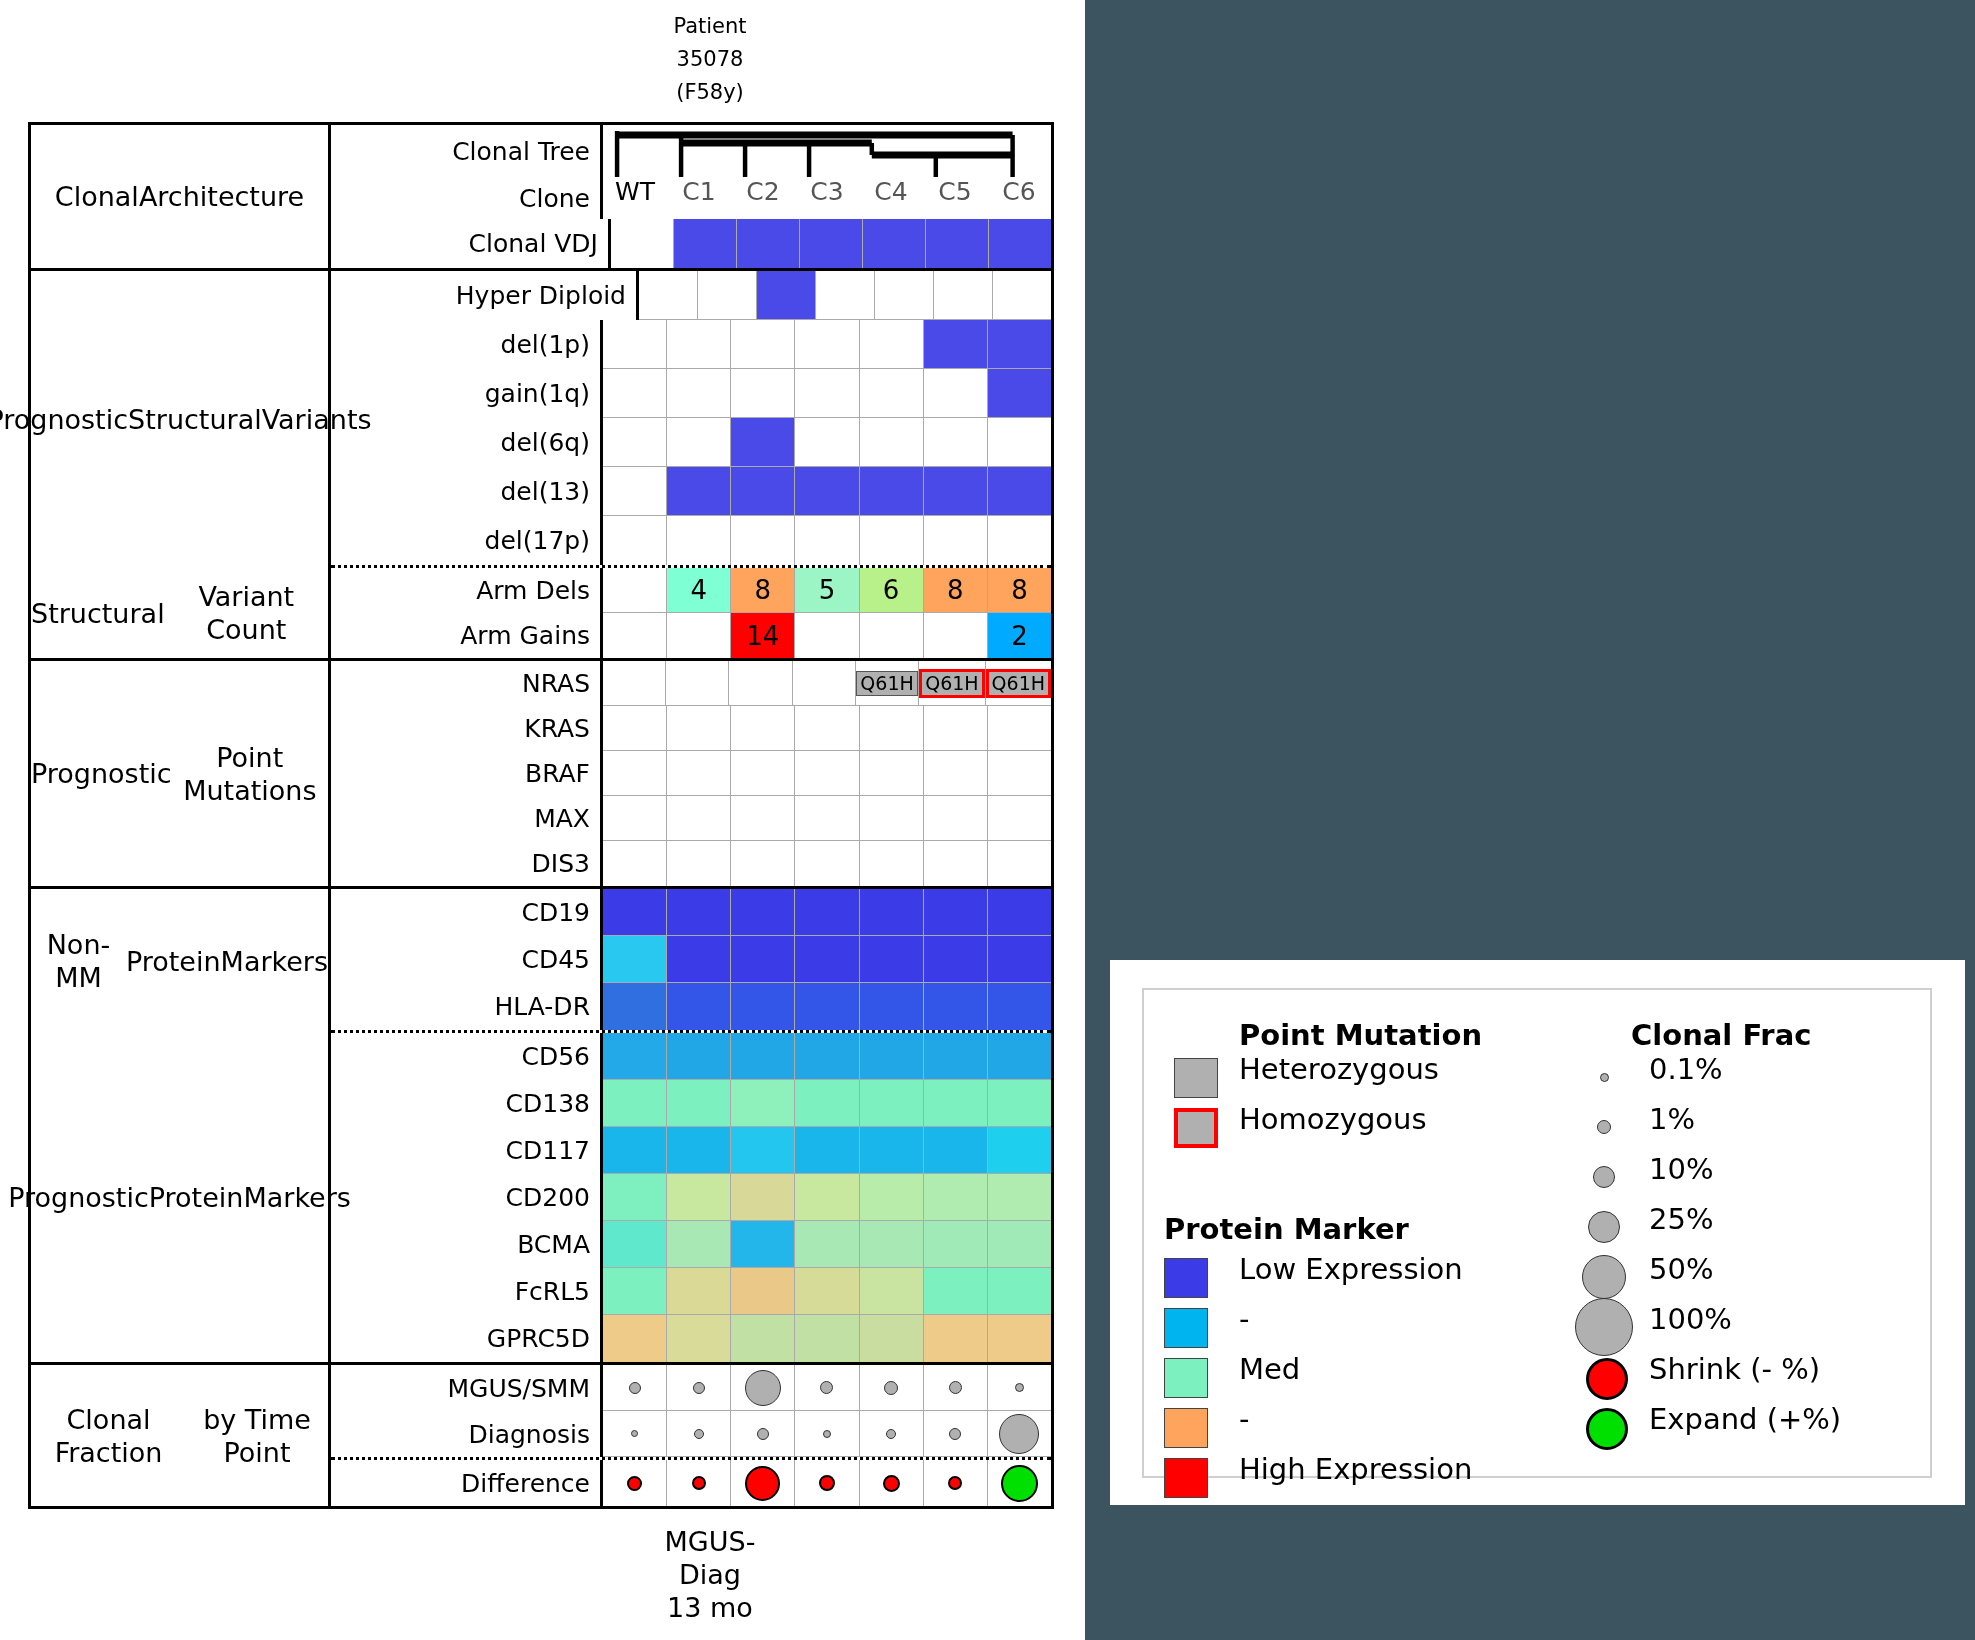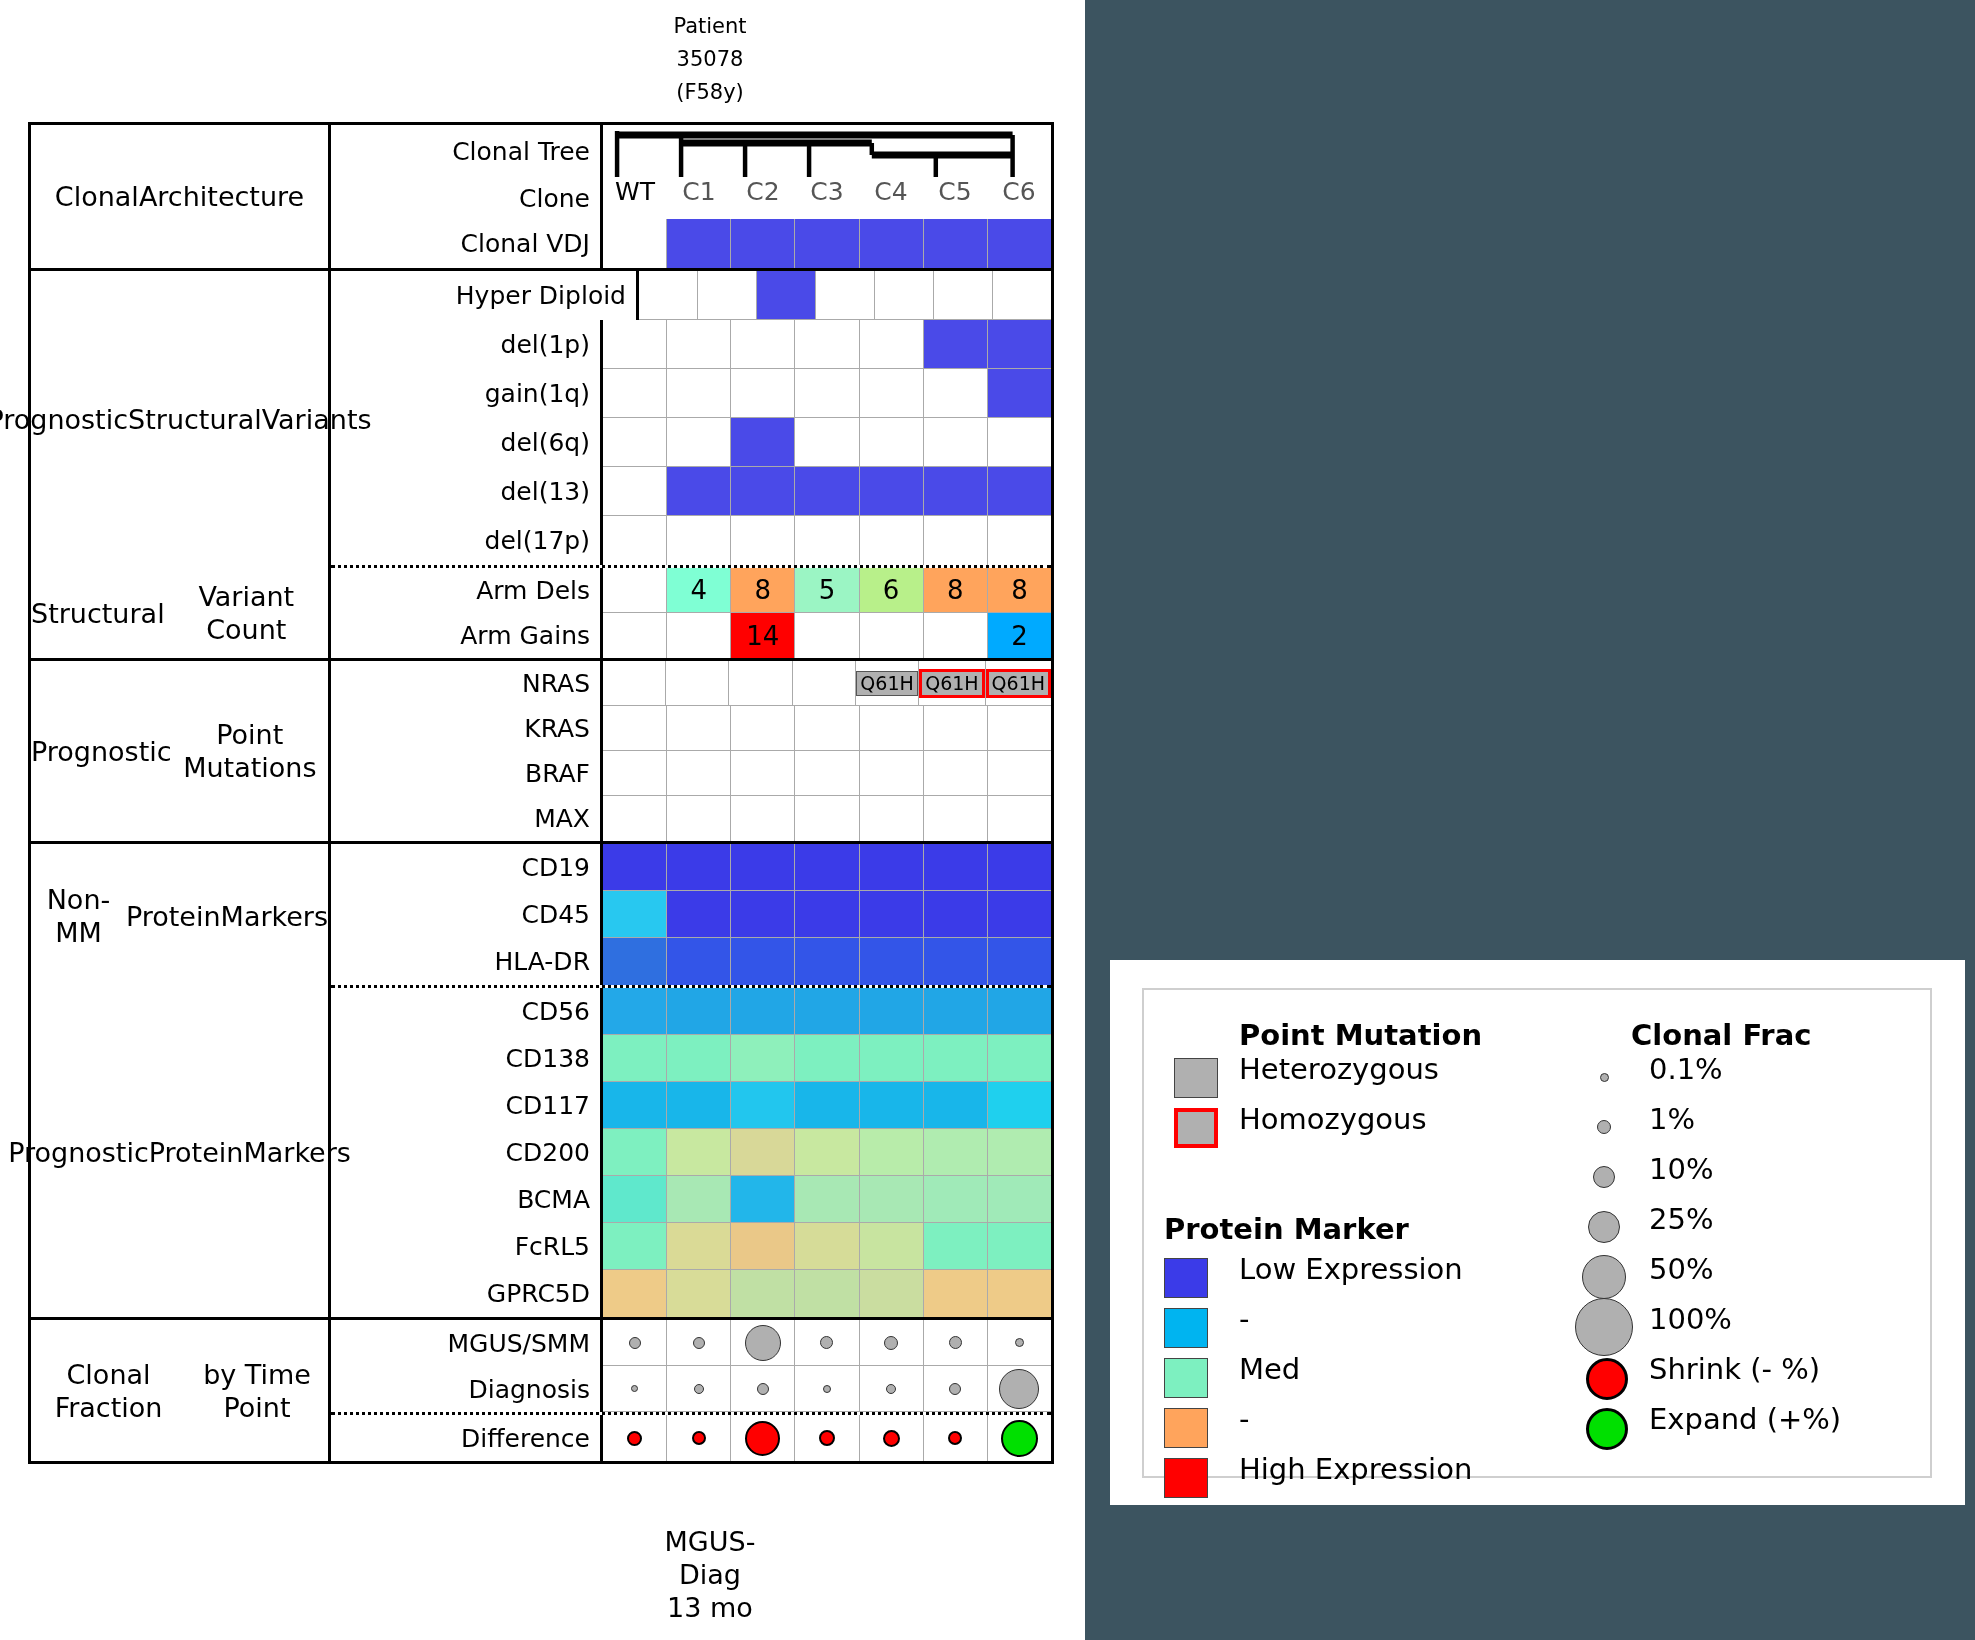--- a/index.html
+++ b/index.html
@@ -88,21 +88,21 @@
             <div class="clonebox" style="flex: 1 1 0%;">
               <div class="clonelab wt">WT</div>
               <div class="clonelab">C1</div>
               <div class="clonelab">C2</div>
               <div class="clonelab">C3</div>
               <div class="clonelab">C4</div>
               <div class="clonelab">C5</div>
               <div class="clonelab">C6</div>
             </div>
           </div>
-          <div class="rline" style="height: 49px;">
+          <div class="rline" style="height: 49px; padding-left: 8px;">
             <div class="rlabel" style="height: 49px;">Clonal VDJ</div>
             <div class="cells">
               <div class="cell"></div>
               <div class="cell" style="background: rgb(74, 74, 232);"></div>
               <div class="cell" style="background: rgb(74, 74, 232);"></div>
               <div class="cell" style="background: rgb(74, 74, 232);"></div>
               <div class="cell" style="background: rgb(74, 74, 232);"></div>
               <div class="cell" style="background: rgb(74, 74, 232);"></div>
               <div class="cell" style="background: rgb(74, 74, 232);"></div>
             </div>
@@ -281,20 +281,32 @@
               <div class="cell"></div>
               <div class="cell"></div>
               <div class="cell"></div>
               <div class="cell"></div>
               <div class="cell"></div>
               <div class="cell"></div>
             </div>
           </div>
           <div class="rline" style="height: 45px;">
             <div class="rlabel" style="height: 45px;">MAX</div>
+            <div class="cells">
+              <div class="cell"></div>
+              <div class="cell"></div>
+              <div class="cell"></div>
+              <div class="cell"></div>
+              <div class="cell"></div>
+              <div class="cell"></div>
+              <div class="cell"></div>
+            </div>
+          </div>
+          <div class="rline" style="height: 45px;">
+            <div class="rlabel" style="height: 45px;">DIS3</div>
             <div class="cells">
               <div class="cell"></div>
               <div class="cell"></div>
               <div class="cell"></div>
               <div class="cell"></div>
               <div class="cell"></div>
               <div class="cell"></div>
               <div class="cell"></div>
             </div>
           </div>

